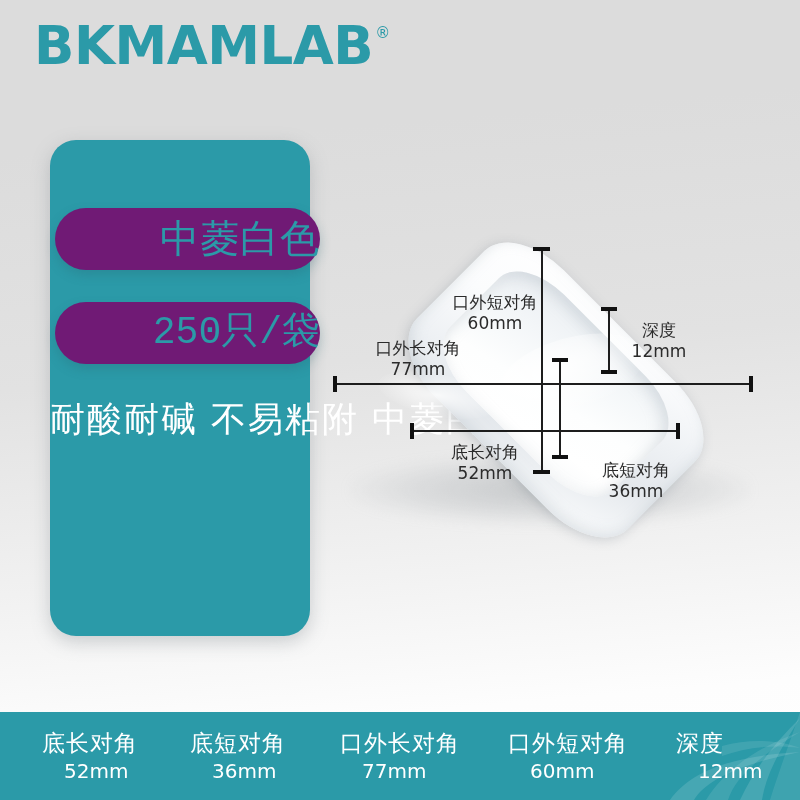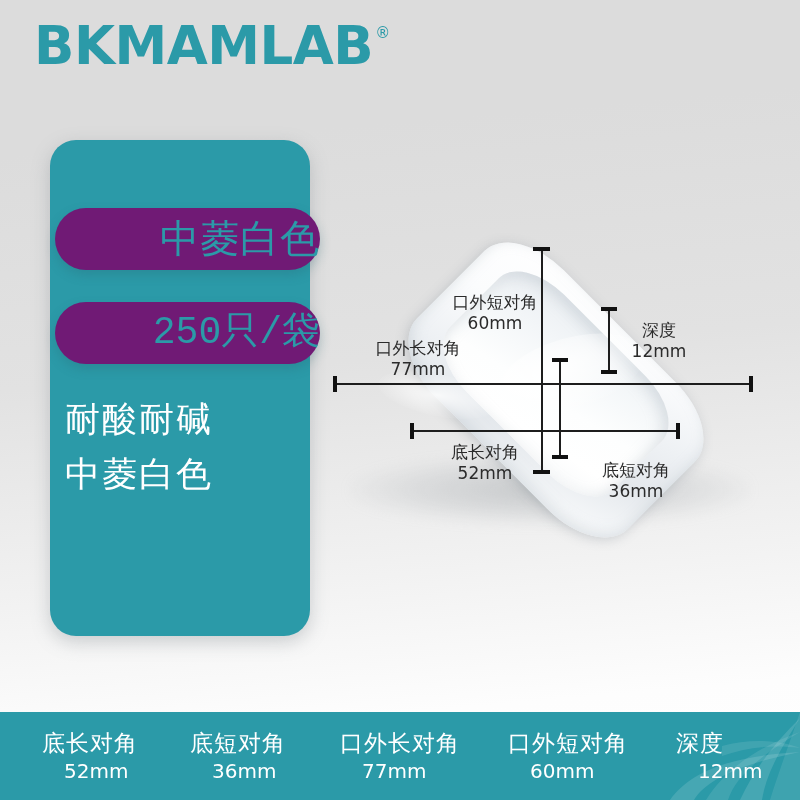--- a/index.html
+++ b/index.html
@@ -59,24 +59,23 @@
     line-height:44px;
     font-weight:400;
     letter-spacing:1px;
     white-space:nowrap;
   }
   #pill-2 .pill-text { font-size:38px; letter-spacing:0px; }
 
   #features {
     position:absolute; left:0; top:258px;
     width:260px;
-    display:flex; flex-direction:column;
-    align-items:flex-start;
+    display:flex; flex-direction:row;
+    align-items:flex-end;
     gap:13px;
-    padding-left:15px;
   }
   .feature-line {
     color:#ffffff;
     font-size:35px;
     line-height:42px;
     letter-spacing:2px;
     white-space:nowrap;
   }
 
   
@@ -207,20 +206,21 @@
     <div class="pill" id="pill-1">
       <span class="pill-text">中菱白色</span>
     </div>
 
     <div class="pill" id="pill-2">
       <span class="pill-text">250只/袋</span>
     </div>
 
     <div id="features">
       <div class="feature-line">耐酸耐碱</div>
+      <div class="feature-line">不易粘附</div>
       <div class="feature-line">中菱白色</div>
     </div>
   </div>
 
   <div id="product-area">
 
     <div id="dish-shadow"></div>
 
     <div id="dish">
       <div class="rim"></div>

